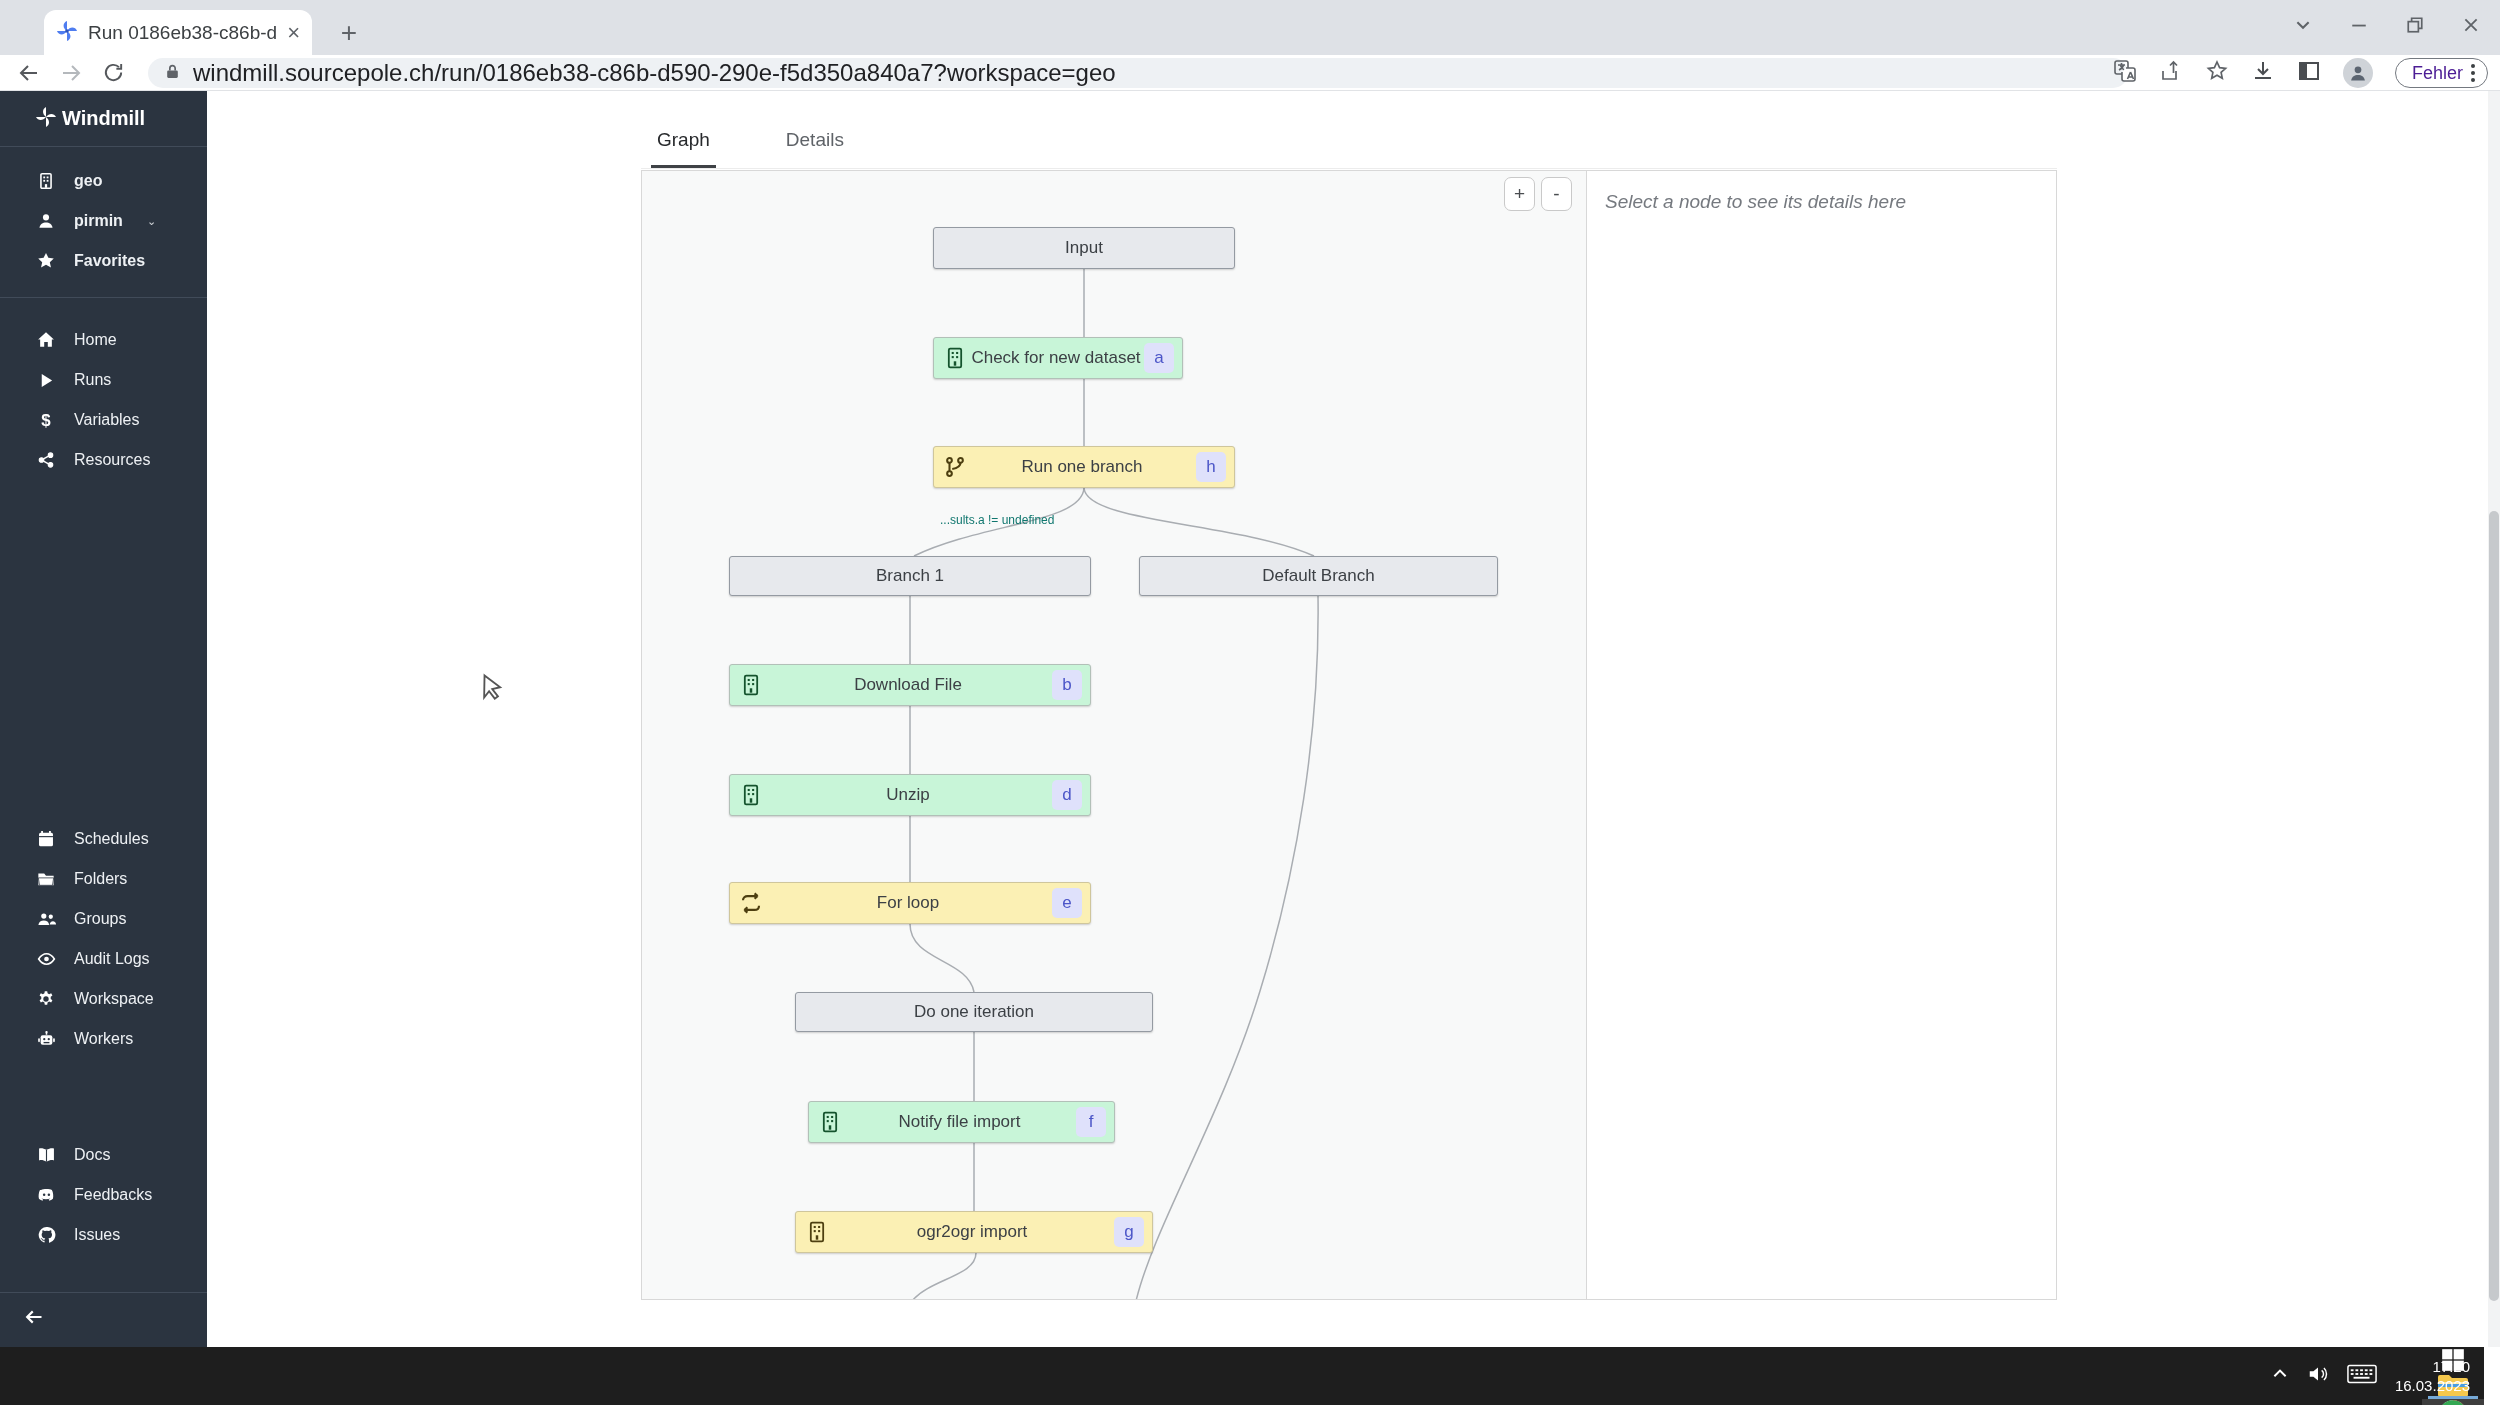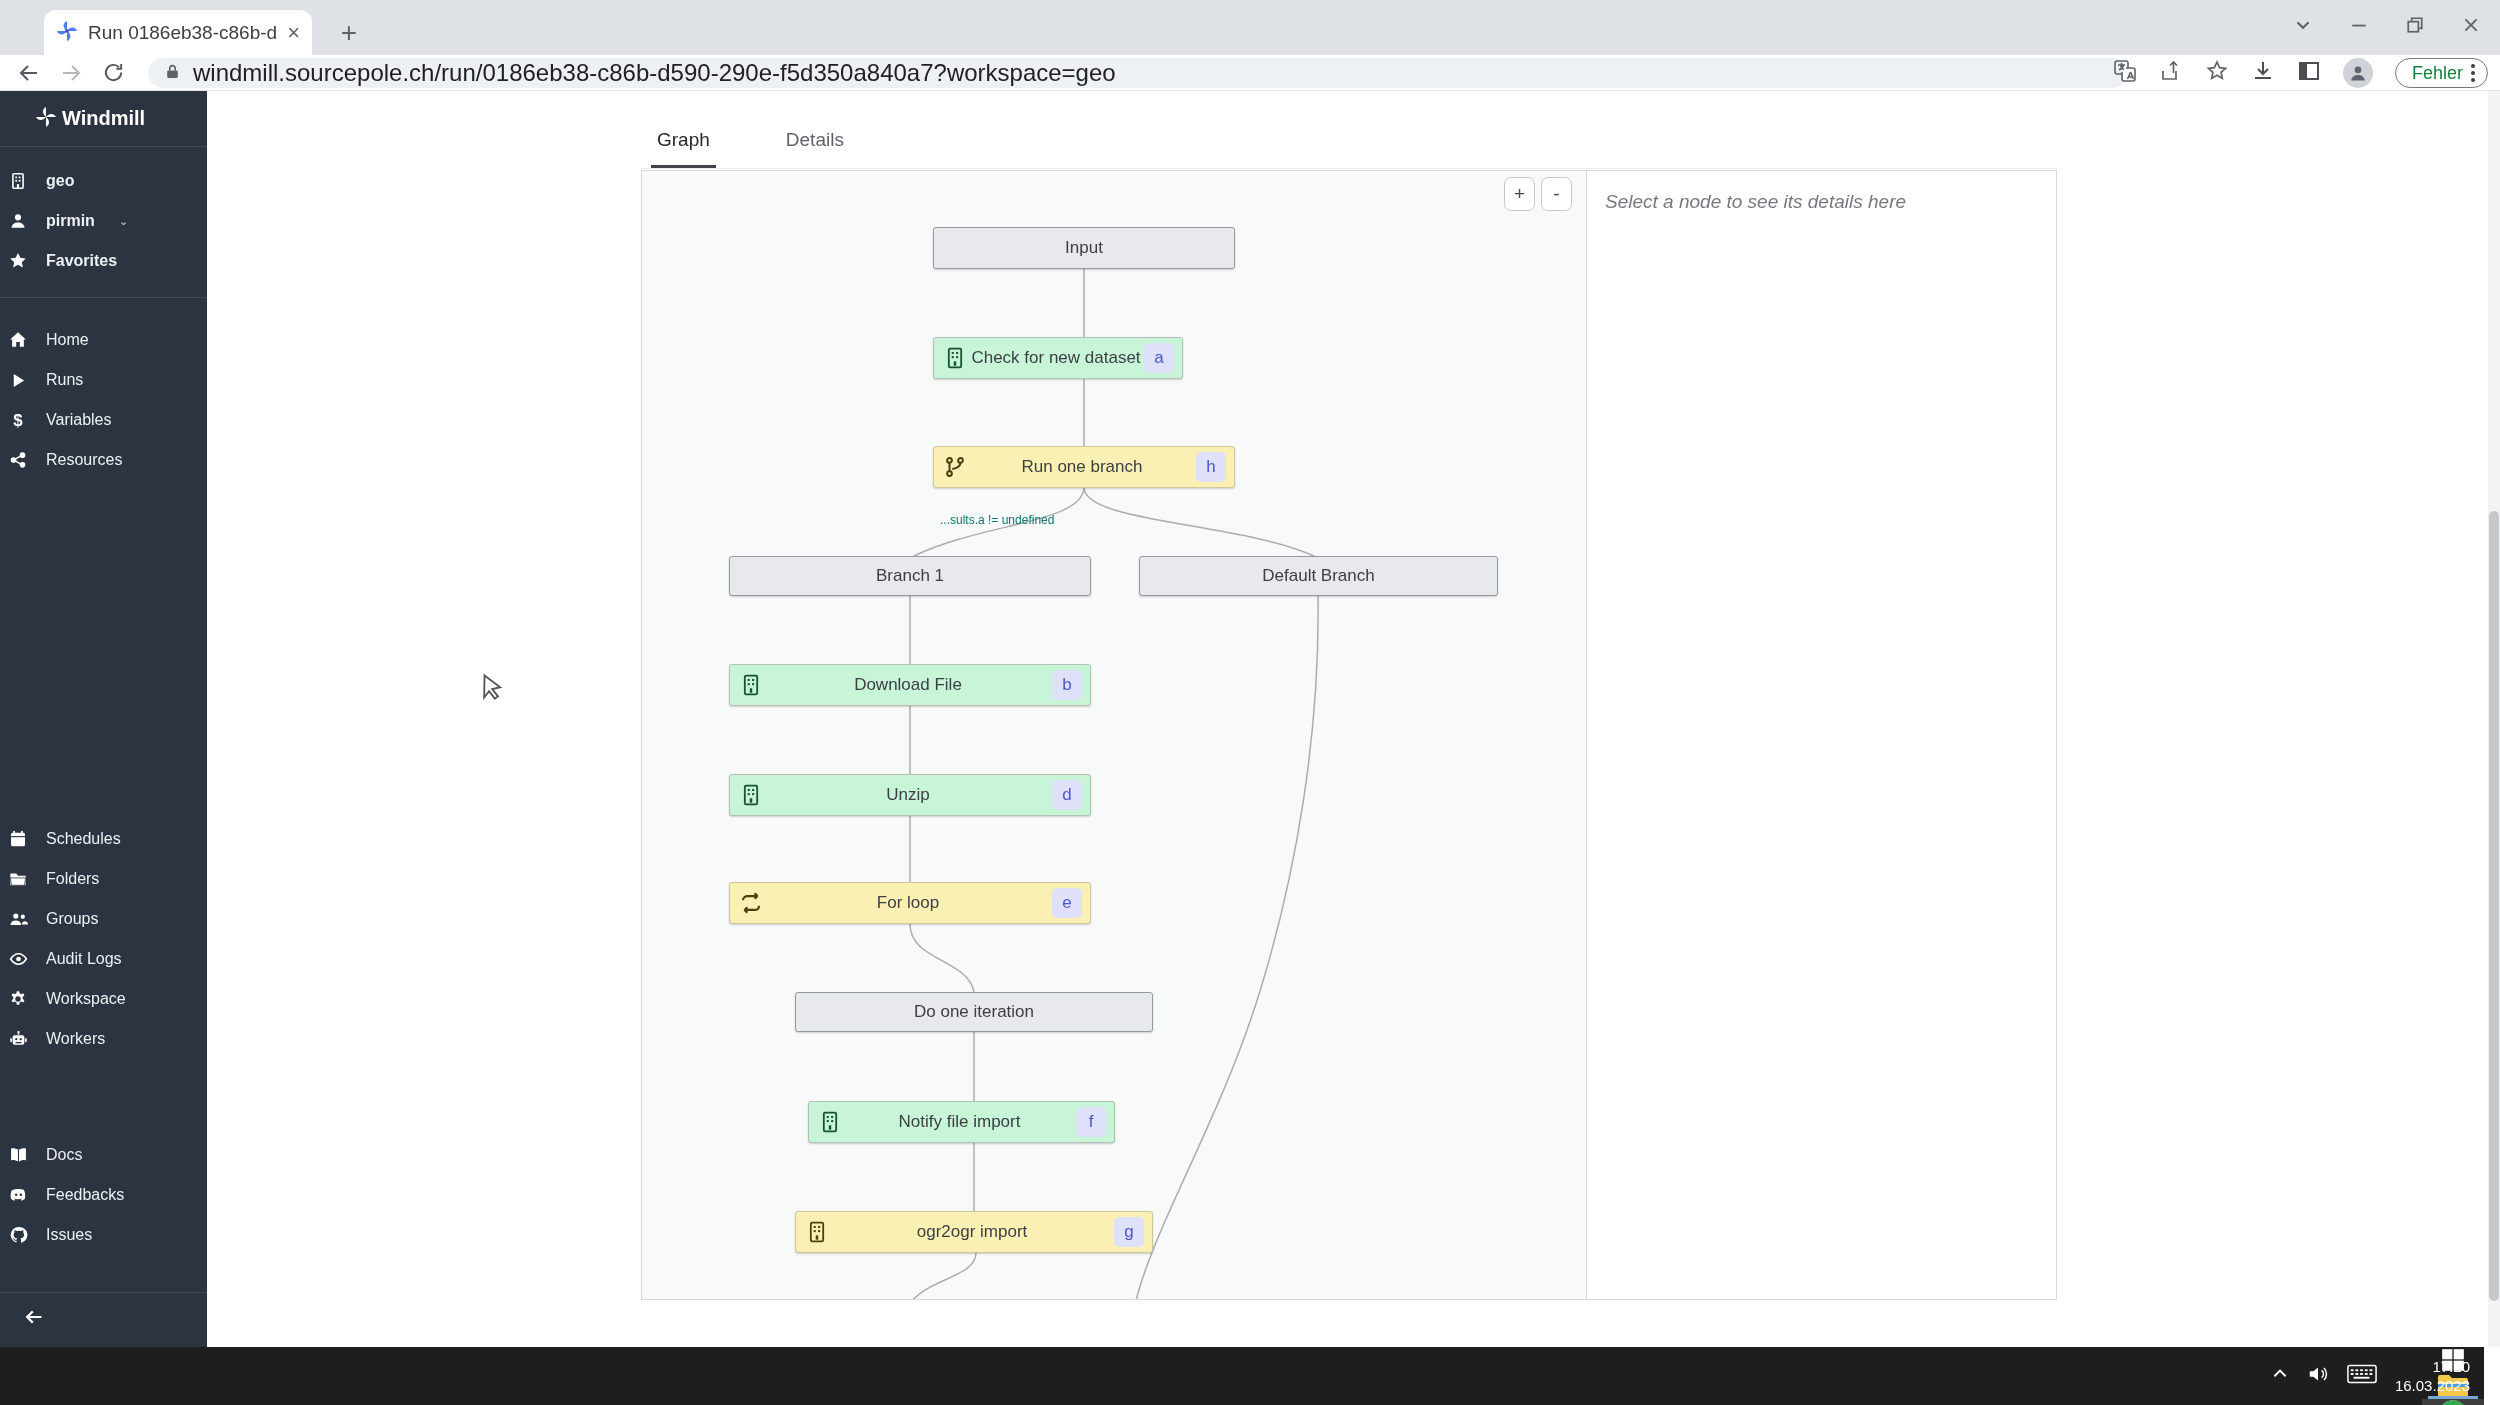--- a/index.html
+++ b/index.html
@@ -18,29 +18,29 @@
   .win-controls svg { display:block; }
 
   .toolbar { position:absolute; left:0; top:55px; width:2500px; height:36px; background:#fff; border-bottom:1px solid #e1e3e6; display:flex; align-items:center; }
   .nav-ico { width:26px; height:26px; margin-left:16px; display:flex; align-items:center; justify-content:center; }
   .omnibox { position:absolute; left:148px; top:3px; width:1980px; height:30px; background:#eef1f4; border-radius:15px;
     display:flex; align-items:center; padding:0 16px; gap:12px; }
   .url-text { font-size:24px; color:#202124; white-space:nowrap; }
   .bar-right { position:absolute; right:12px; top:0; height:36px; display:flex; align-items:center; gap:22px; }
   .avatar-circle { width:30px; height:30px; border-radius:50%; background:#cfd3d8; display:flex; align-items:center; justify-content:center; }
   .error-pill { height:30px; border:1px solid #747980; border-radius:16px; display:flex; align-items:center; gap:8px;
-    padding:0 12px 0 16px; color:#15803d; font-size:18px; }
+    padding:0 12px 0 16px; color:#4c1d95; font-size:18px; }
   .dots { display:flex; flex-direction:column; gap:3px; }
   .dots i { width:4px; height:4px; border-radius:50%; background:#3c4043; }
 
   
   .sidebar { position:absolute; left:0; top:91px; width:207px; height:1256px; background:#2b3440; color:#eef1f4; }
   .brand { height:56px; display:flex; align-items:center; gap:4px; padding-left:34px; border-bottom:1px solid #414b59; }
   .brand-name { font-size:20px; font-weight:bold; color:#fff; }
-  .side-item { display:flex; align-items:center; gap:18px; padding:11px 0 11px 8px; font-size:16px; font-weight:500; cursor:pointer; }
+  .side-item { display:flex; align-items:center; gap:18px; padding:11px 0 11px 36px; font-size:16px; font-weight:500; cursor:pointer; }
   .side-item .ic { width:20px; display:flex; justify-content:center; }
   .side-sec-top { padding-top:14px; padding-bottom:16px; border-bottom:1px solid #414b59; }
   .side-sec-nav { padding-top:22px; }
   .side-sec-admin { position:absolute; top:728px; left:0; right:0; }
   .side-sec-footer { position:absolute; top:1044px; left:0; right:0; }
   .side-back { position:absolute; bottom:0; left:0; right:0; border-top:1px solid #414b59; padding:14px 0 16px 24px; }
   .caret { font-size:11px; margin-left:6px; opacity:.85; }
 
   
   .content { position:absolute; left:207px; top:91px; width:2281px; height:1256px; background:#fff; }

